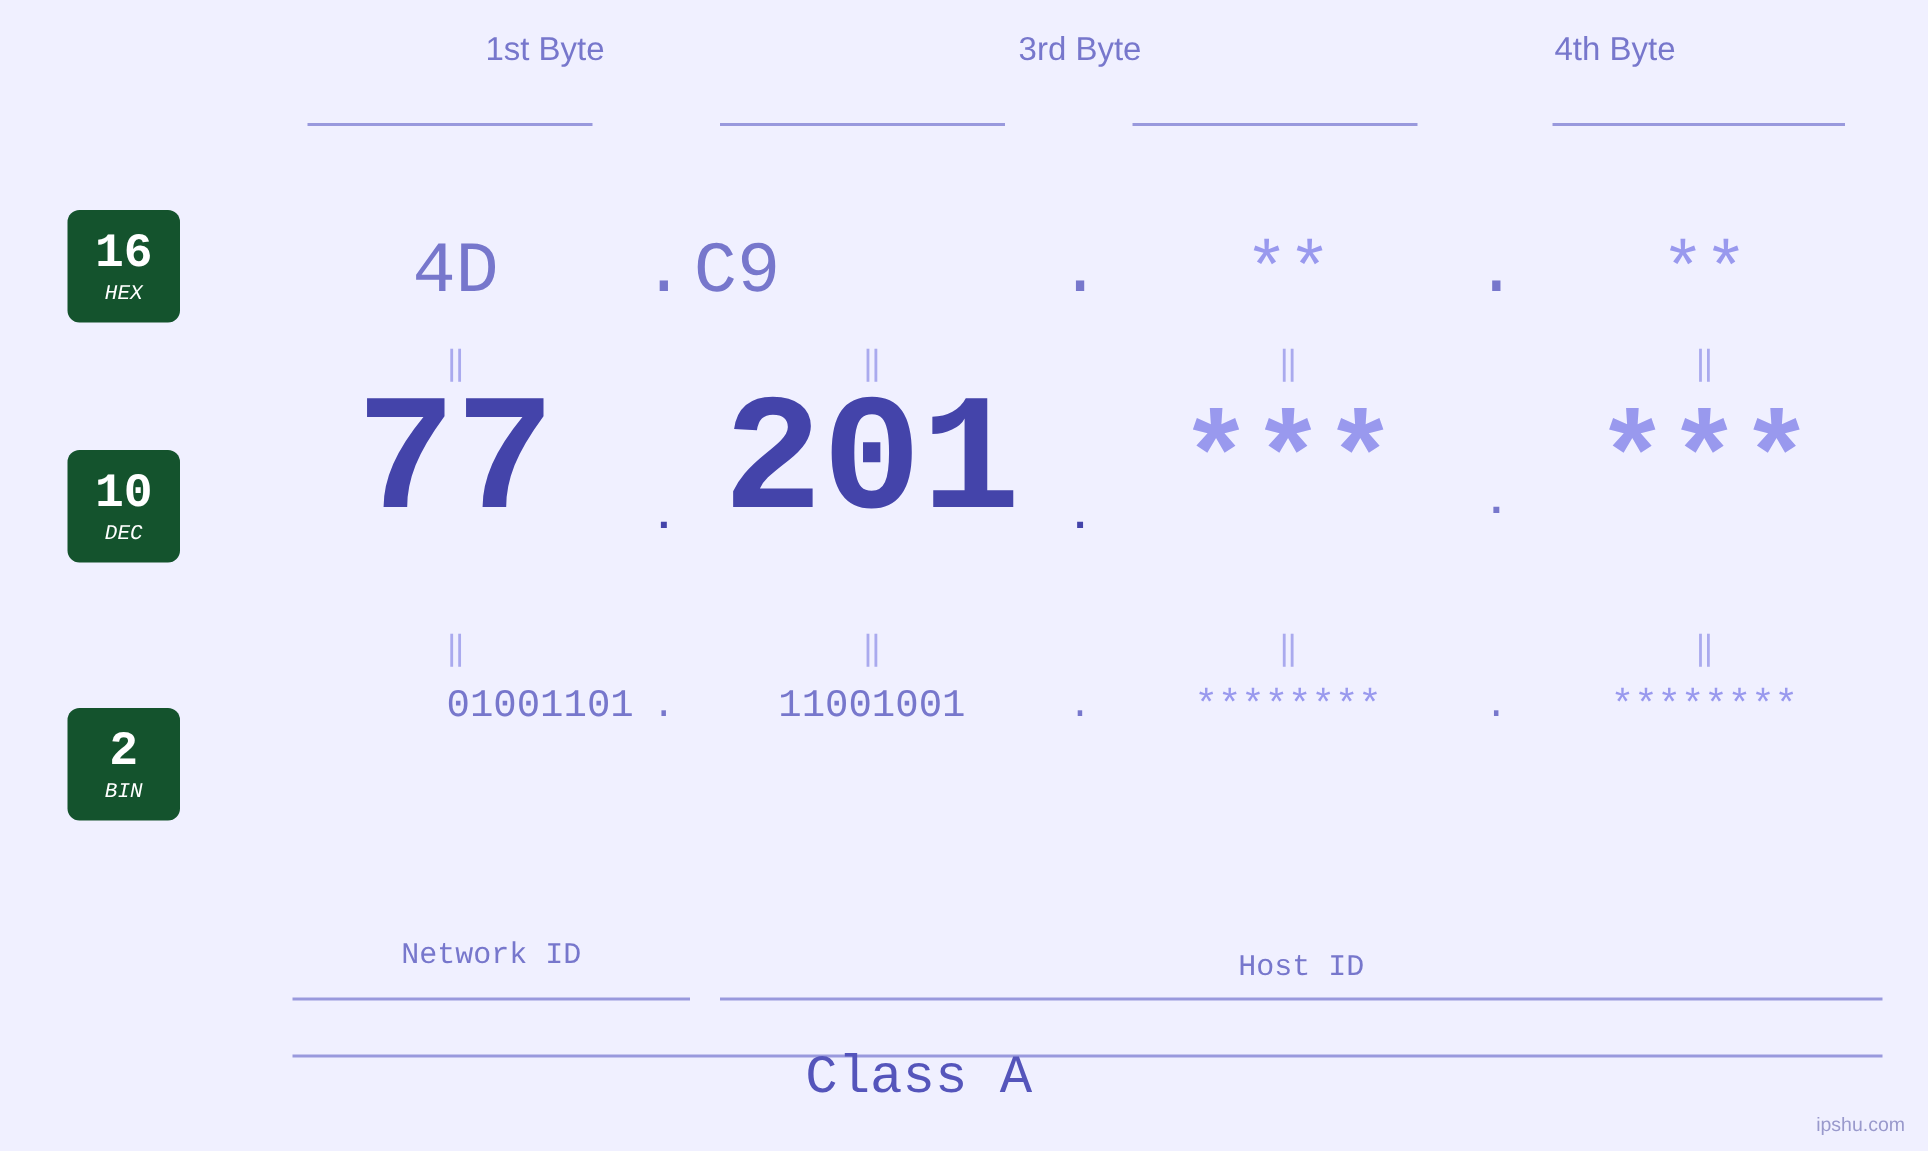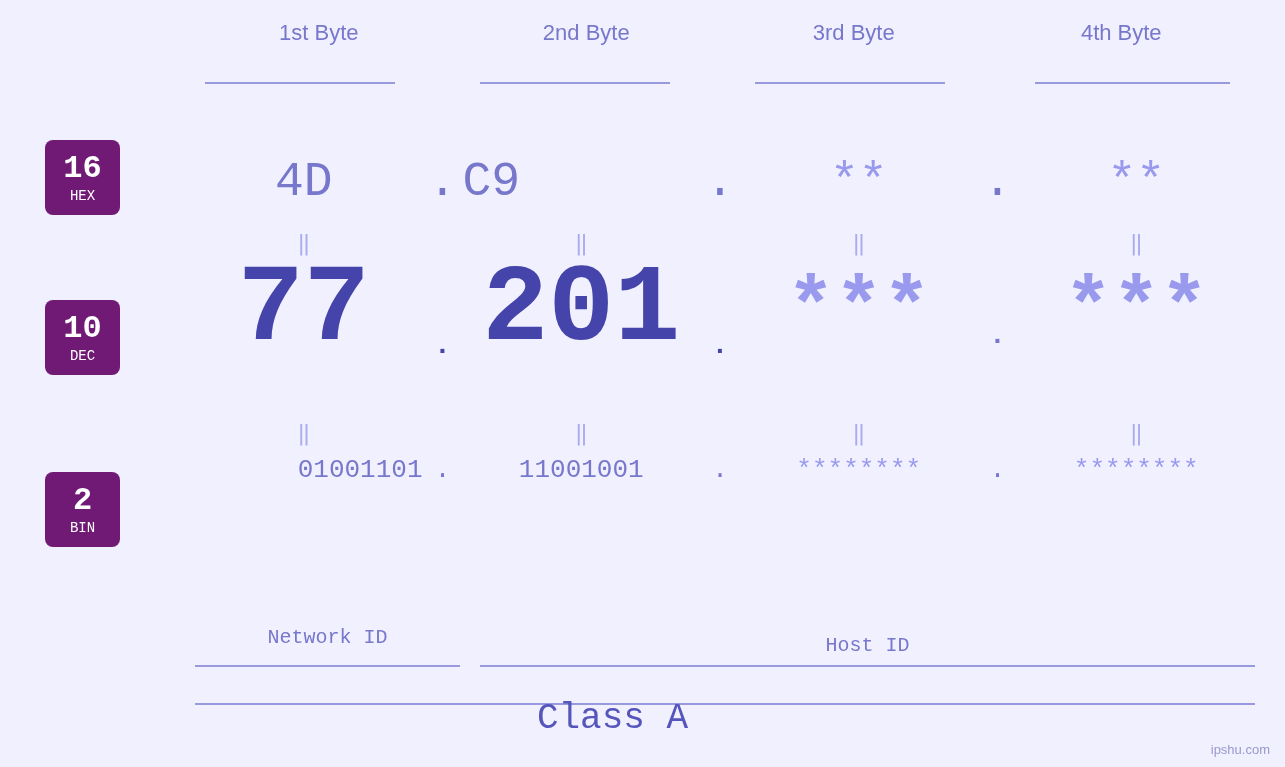--- a/index.html
+++ b/index.html
@@ -30,21 +30,21 @@
 
     .col-header {
       flex: 1;
       text-align: center;
       color: #7777cc;
       font-size: 22px;
       font-family: Arial, sans-serif;
     }
 
     .base-badge {
-      background: #701a75;
+      background: #14532d;
       color: white;
       width: 75px;
       height: 75px;
       border-radius: 8px;
       display: flex;
       flex-direction: column;
       align-items: center;
       justify-content: center;
       font-size: 28px;
       font-weight: bold;
@@ -52,20 +52,21 @@
     }
 
     .base-badge .base-num {
       font-size: 32px;
       font-weight: bold;
     }
 
     .base-badge .base-label {
       font-size: 14px;
       font-weight: normal;
+      font-style: italic;
     }
 
     
     .hex-val {
       color: #7777cc;
       font-size: 48px;
       font-family: 'Courier New', monospace;
     }
 
     .hex-dot {
@@ -157,21 +158,20 @@
       color: #9999ee;
     }
   </style>
 </head>
 <body>
 
 <div class="container">
 
   <div class="col-headers">
     <div class="col-header">1st Byte</div>
-    <div class="col-header">2nd Byte</div>
     <div class="col-header">3rd Byte</div>
     <div class="col-header">4th Byte</div>
   </div>
 
   <div class="col-bracket" style="left:205px; width:190px;"></div>
   <div class="col-bracket" style="left:480px; width:190px;"></div>
   <div class="col-bracket" style="left:755px; width:190px;"></div>
   <div class="col-bracket" style="left:1035px; width:195px;"></div>
 
   <div style="position:absolute; left:45px; top:140px;">

